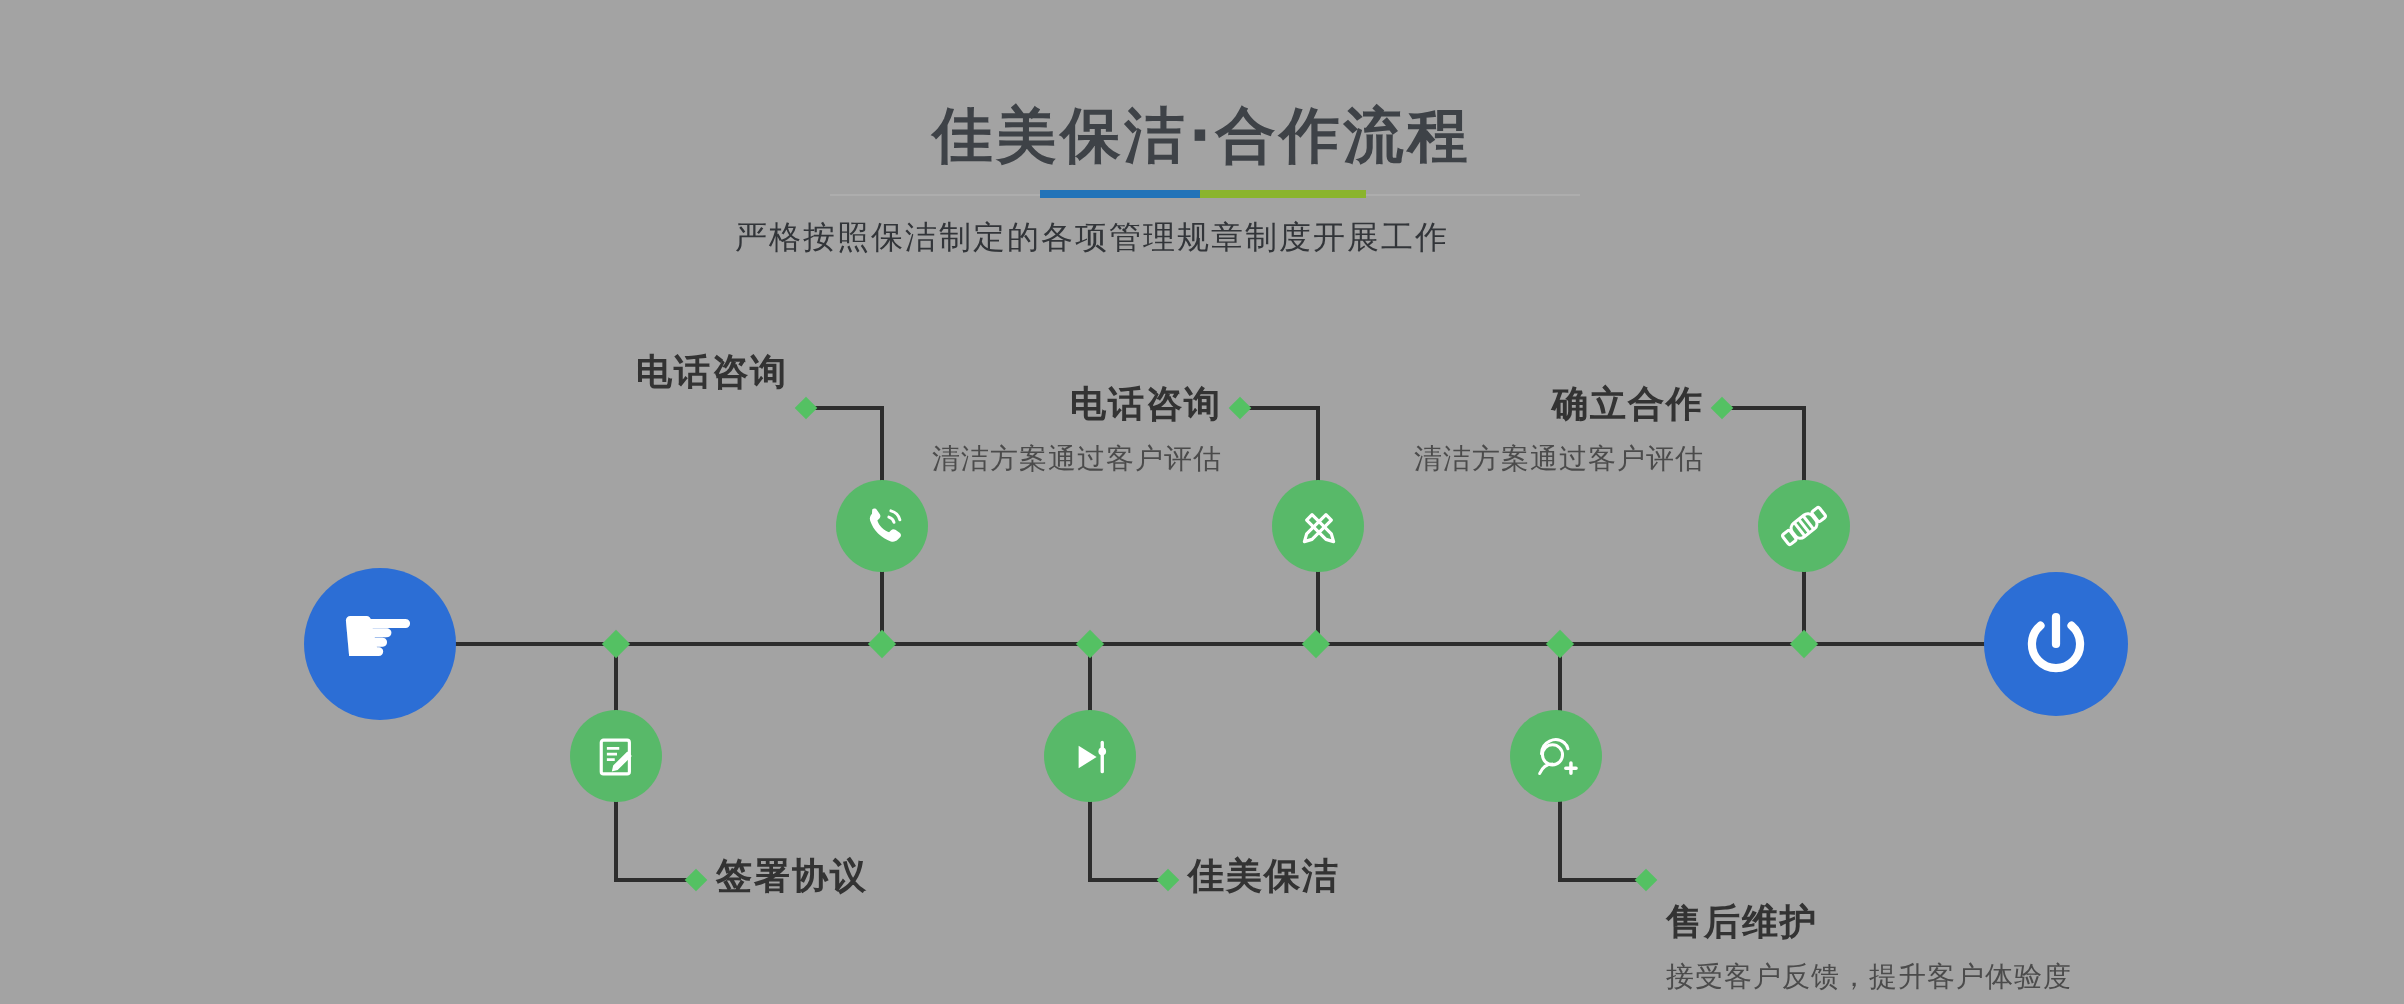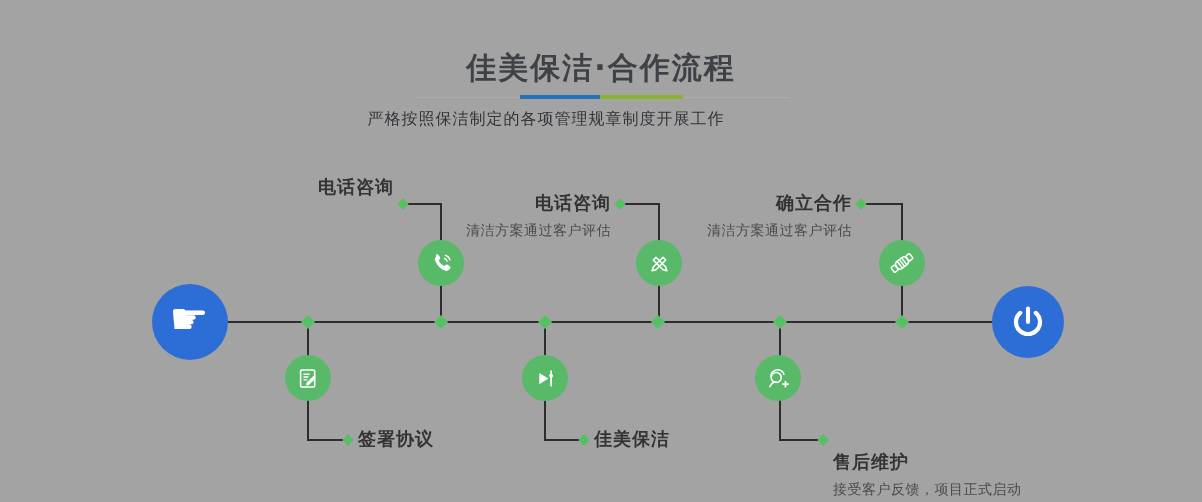--- a/index.html
+++ b/index.html
@@ -162,16 +162,16 @@
   </div>
 
   <div class="lbl lbl-bottom" style="left:358px; top:428px;">
     <div class="lbl-title">签署协议</div>
   </div>
   <div class="lbl lbl-bottom" style="left:594px; top:428px;">
     <div class="lbl-title">佳美保洁</div>
   </div>
   <div class="lbl lbl-bottom" style="left:833px; top:451px;">
     <div class="lbl-title">售后维护</div>
-    <div class="lbl-desc">接受客户反馈，项目正式启动</div>
+    <div class="lbl-desc">接受客户反馈，提升客户体验度</div>
   </div>
 
 </div>
 
 </body></html>

